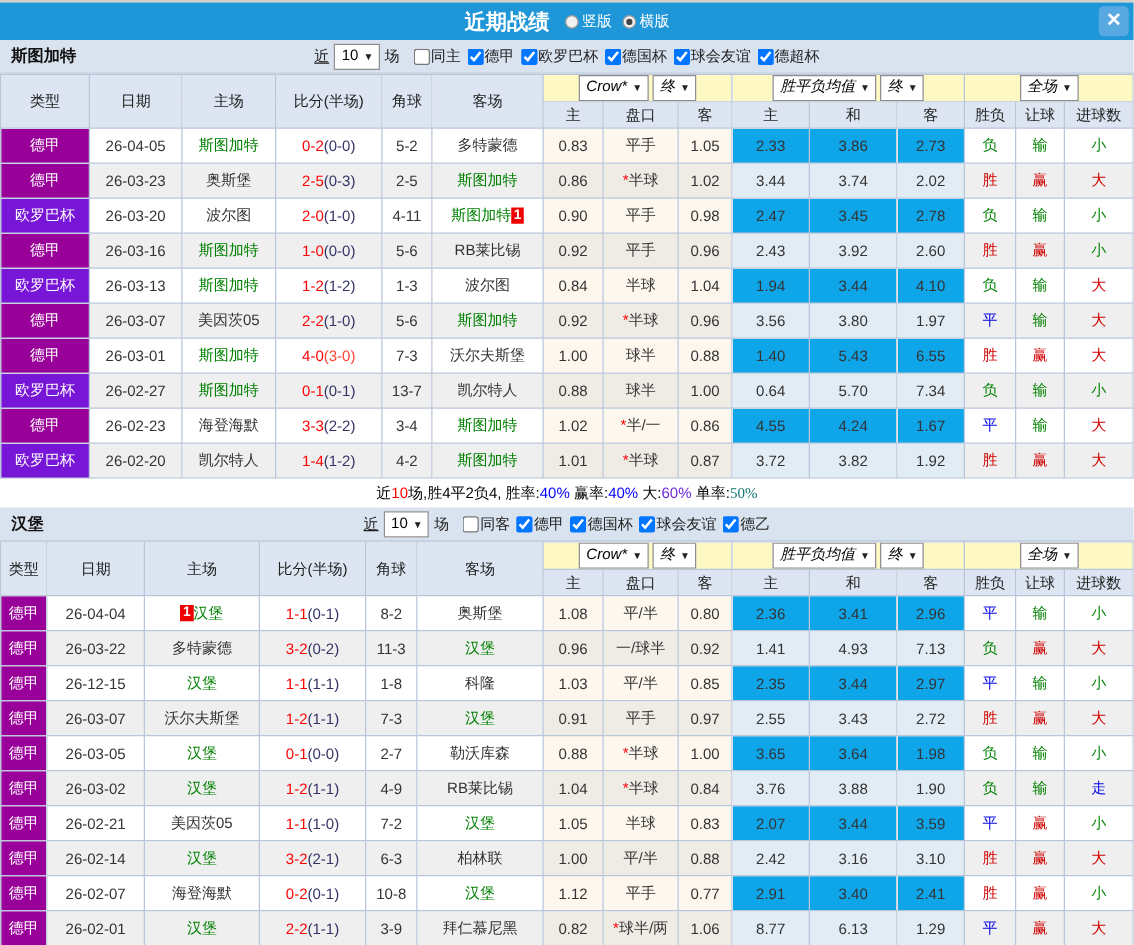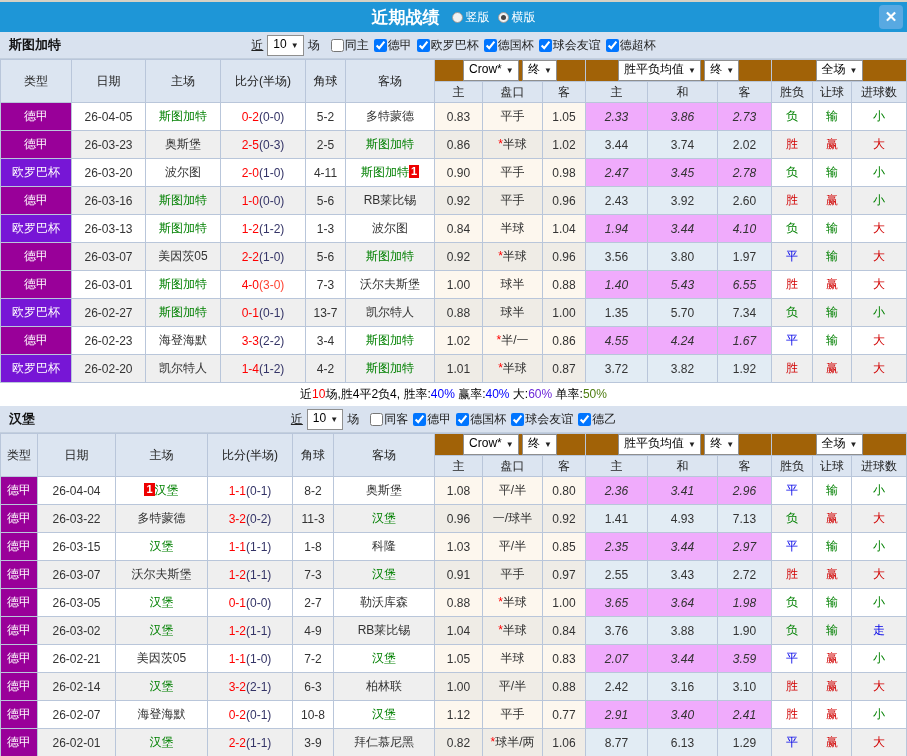--- a/index.html
+++ b/index.html
@@ -24,28 +24,28 @@
   .filters .games{margin:0 6px 0 4px;}
   .filters input[type=checkbox]{width:13px;height:13px;margin:0 1px 0 5px;vertical-align:-3px;}
   .filters .cb-label{margin-right:0;}
   .select{display:inline-block;border:1px solid #8f8f8f;background:#fff;color:#000;padding:1px 4px 2px 5px;line-height:14px;white-space:nowrap;}
   .select .arr{font-size:8px;margin-left:4px;color:#222;}
   
   table{table-layout:fixed;width:907px;border-collapse:collapse;font-size:12px;}
   th,td{border:1px solid #b9c6da;padding:0;text-align:center;white-space:nowrap;overflow:hidden;}
   thead th{font-weight:normal;color:#222;}
   th.hdr{background:#dce5f1;}
-  th.ddcell{background:#a16207;height:21px;}
+  th.ddcell{background:#fef9c3;height:21px;font-style:italic;}
   tr.sub th{background:#dce5f1;height:20px;}
   tbody td{height:27px;color:#333;}
   tbody tr.even td{background:#efefef;}
   tbody tr.odd td{background:#fff;}
   tbody tr.odd td.c-crow{background:#fdf7ee;}
   tbody tr.even td.c-crow{background:#efece6;}
-  tbody tr.odd td.c-avg{background:#f0abfc;font-style:italic;}
+  tbody tr.odd td.c-avg{background:#0ea5e9;}
   tbody tr.even td.c-avg{background:#e2ecf4;}
   td.league{color:#fff;}
   .t-green{color:#008000;}
   .score-m{color:#ff0000;}
   .score-h{color:#333366;}
   .score-h.red{color:#ff4433;}
   .res-r{color:#d10000;}
   .res-g{color:#008000;}
   .res-b{color:#0000e8;}
   .badge{display:inline-block;background:#ee0000;color:#fff;font-size:11px;font-weight:bold;padding:0 2px;line-height:13px;vertical-align:1px;}
@@ -252,21 +252,21 @@
       <tr class="even">
         <td class="league" style="background: rgb(119, 22, 214);">欧罗巴杯</td>
         <td>26-02-27</td>
         <td><span class="t-green">斯图加特</span></td>
         <td><span class="score-m">0-1</span><span class="score-h">(0-1)</span></td>
         <td>13-7</td>
         <td><span>凯尔特人</span></td>
         <td class="c-crow">0.88</td>
         <td class="c-crow"><span>球半</span></td>
         <td class="c-crow">1.00</td>
-        <td class="c-avg">1.35</td>
+        <td class="c-avg">0.64</td>
         <td class="c-avg">5.70</td>
         <td class="c-avg">7.34</td>
         <td class="res-g">负</td>
         <td class="res-g">输</td>
         <td class="res-g">小</td>
       </tr>
       <tr class="odd">
         <td class="league" style="background: rgb(153, 0, 153);">德甲</td>
         <td>26-02-23</td>
         <td><span>海登海默</span></td>
@@ -296,21 +296,21 @@
         <td class="c-avg">3.72</td>
         <td class="c-avg">3.82</td>
         <td class="c-avg">1.92</td>
         <td class="res-r">胜</td>
         <td class="res-r">赢</td>
         <td class="res-r">大</td>
       </tr>
     </tbody>
   </table>
 
-<div class="summary"><span>近</span><span style="color: rgb(255, 0, 0);">10</span><span>场,胜4平2负4, 胜率:</span><span style="color: rgb(0, 0, 255);">40%</span><span> 赢率:</span><span style="color: rgb(0, 0, 255);">40%</span><span> 大:</span><span style="color: #6d28d9;">60%</span><span> 单率:</span><span style="color: #4d7c0f;">50%</span></div>
+<div class="summary"><span>近</span><span style="color: rgb(255, 0, 0);">10</span><span>场,胜4平2负4, 胜率:</span><span style="color: rgb(0, 0, 255);">40%</span><span> 赢率:</span><span style="color: rgb(0, 0, 255);">40%</span><span> 大:</span><span style="color: #6d28d9;">60%</span><span> 单率:</span><span style="color: #0f766e; font-family: Liberation Serif, serif;">50%</span></div>
 
 <div class="filterbar h2">
   <span class="teamname">汉堡</span>
   <span class="filters">
       <span class="near">近</span>
       <span class="select"><span>10</span><span class="arr">▼</span></span>
       <span class="games">场</span>
       <input type="checkbox" style="">
       <span class="cb-label">同客</span>
       <input type="checkbox" checked="" style="">
@@ -395,21 +395,21 @@
         <td class="c-crow">0.92</td>
         <td class="c-avg">1.41</td>
         <td class="c-avg">4.93</td>
         <td class="c-avg">7.13</td>
         <td class="res-g">负</td>
         <td class="res-r">赢</td>
         <td class="res-r">大</td>
       </tr>
       <tr class="odd">
         <td class="league" style="background: rgb(153, 0, 153);">德甲</td>
-        <td>26-03-15</td>
+        <td>26-12-15</td>
         <td><span class="t-green">汉堡</span></td>
         <td><span class="score-m">1-1</span><span class="score-h">(1-1)</span></td>
         <td>1-8</td>
         <td><span>科隆</span></td>
         <td class="c-crow">1.03</td>
         <td class="c-crow"><span>平/半</span></td>
         <td class="c-crow">0.85</td>
         <td class="c-avg">2.35</td>
         <td class="c-avg">3.44</td>
         <td class="c-avg">2.97</td>

